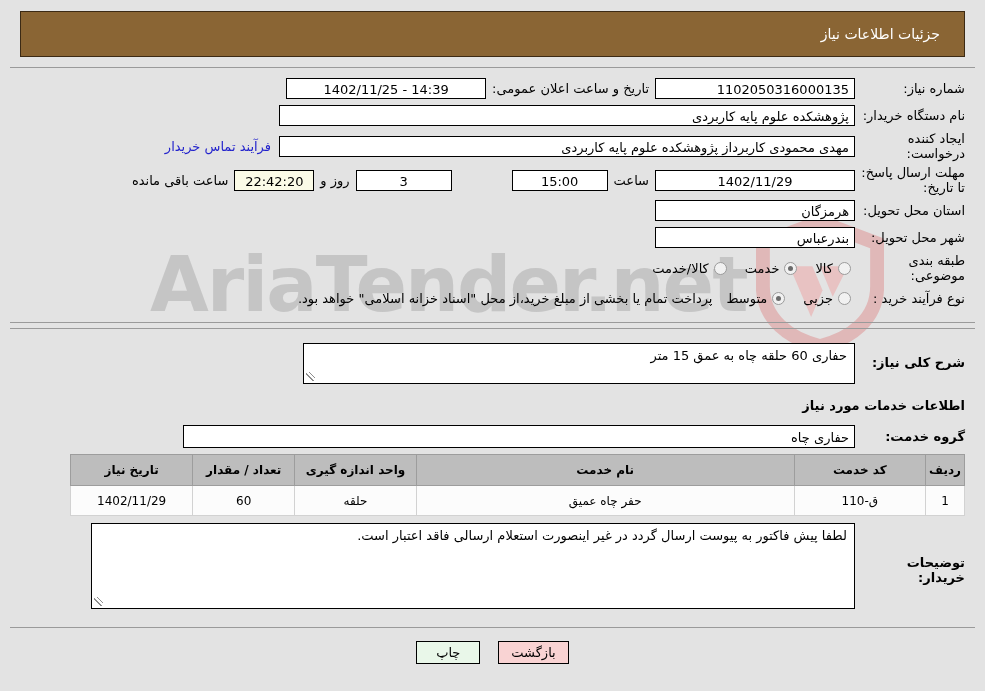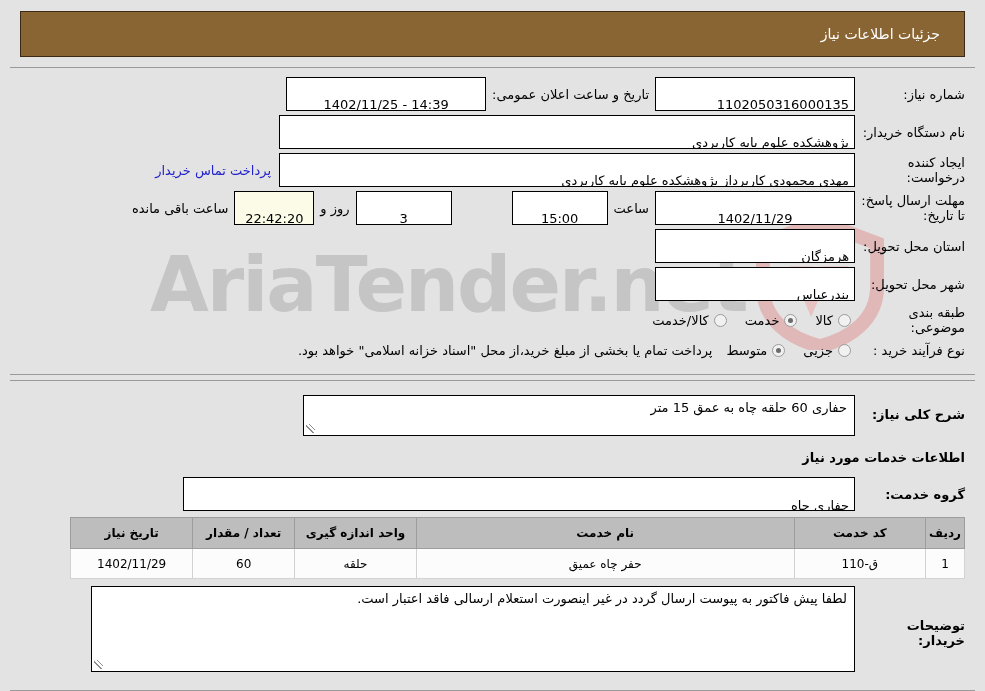--- a/index.html
+++ b/index.html
@@ -102,21 +102,21 @@
     box-sizing: border-box;
   }
   .lbl.two-line { line-height: 15px; }
 
   .fld {
     background: #ffffff;
     border: 1px solid #000000;
     height: 21px;
     line-height: 21px;
     box-sizing: border-box;
-    padding: 16px 5px;
+    padding: 0 5px;
     font-size: 13px;
     text-align: center;
     white-space: nowrap;
     overflow: hidden;
   }
   .fld.rt { text-align: right; }
   .fld.cream { background: #fbfbe7; }
 
   .w-ident   { width: 200px; text-align: right; }
   .w-org     { width: 576px; }
@@ -315,21 +315,21 @@
     </div>
 
     <div class="row">
       <div class="lbl">نام دستگاه خریدار:</div>
       <div class="fld rt w-org">پژوهشکده علوم پایه کاربردی</div>
     </div>
 
     <div class="row">
       <div class="lbl">ایجاد کننده درخواست:</div>
       <div class="fld rt w-creator">مهدی محمودی کاربرداز پژوهشکده علوم پایه کاربردی</div>
-      <a class="link">پرداخت تماس خریدار</a>
+      <a class="link">فرآیند تماس خریدار</a>
     </div>
 
     <div class="row">
       <div class="lbl two-line">مهلت ارسال پاسخ: تا تاریخ:</div>
       <div class="fld w-date">1402/11/29</div>
       <div class="inline-txt">ساعت</div>
       <div class="fld w-time">15:00</div>
       <div style="width:60px"></div>
       <div class="fld w-days">3</div>
       <div class="inline-txt">روز و</div>

